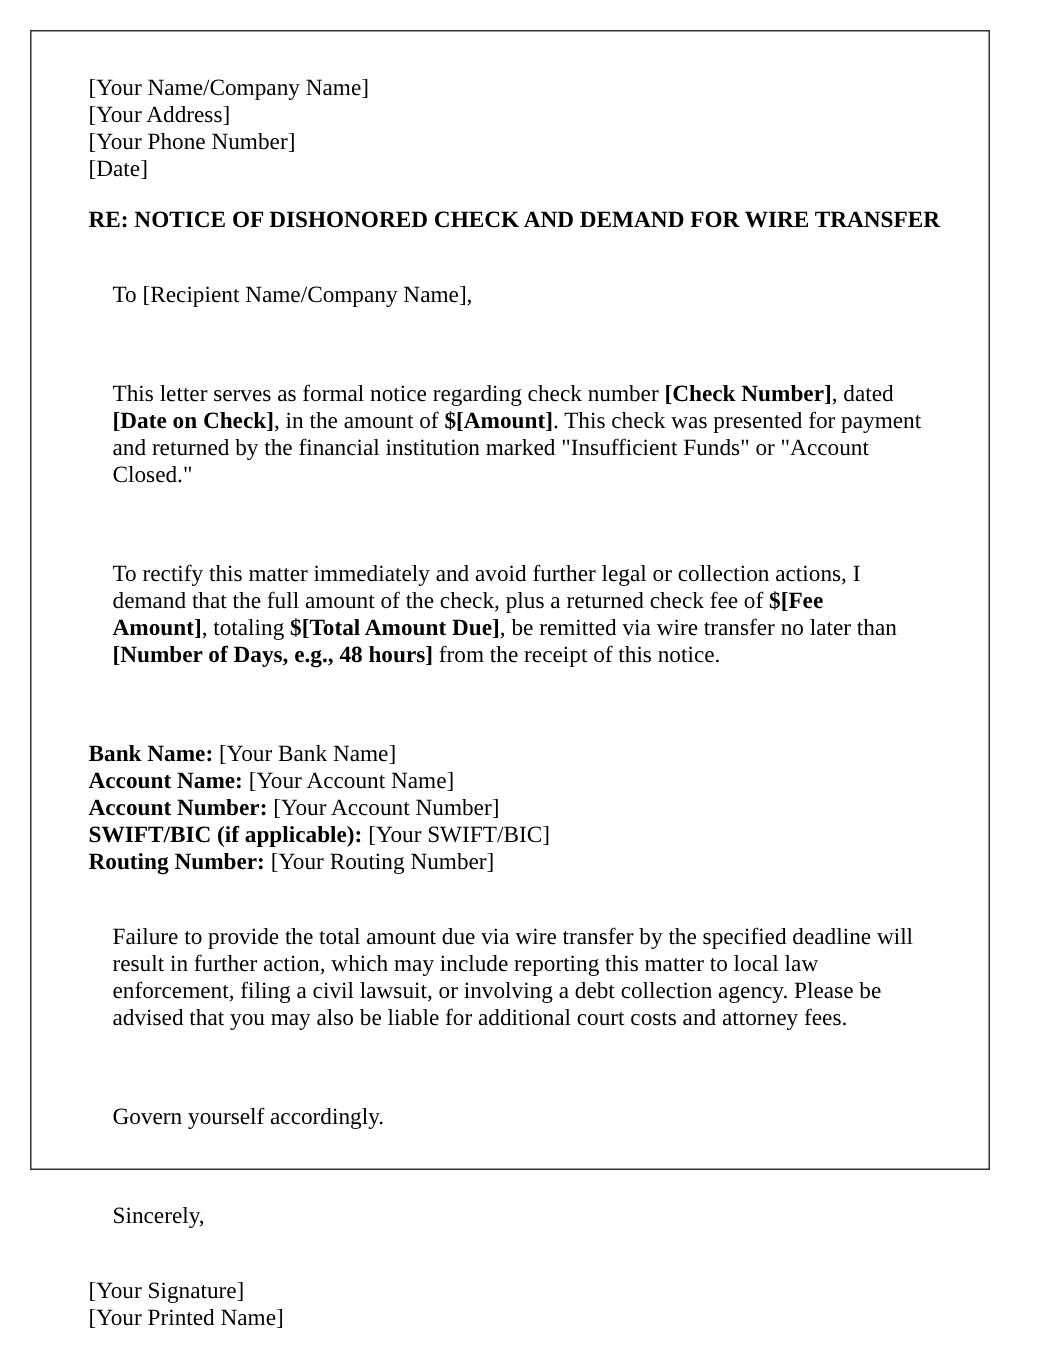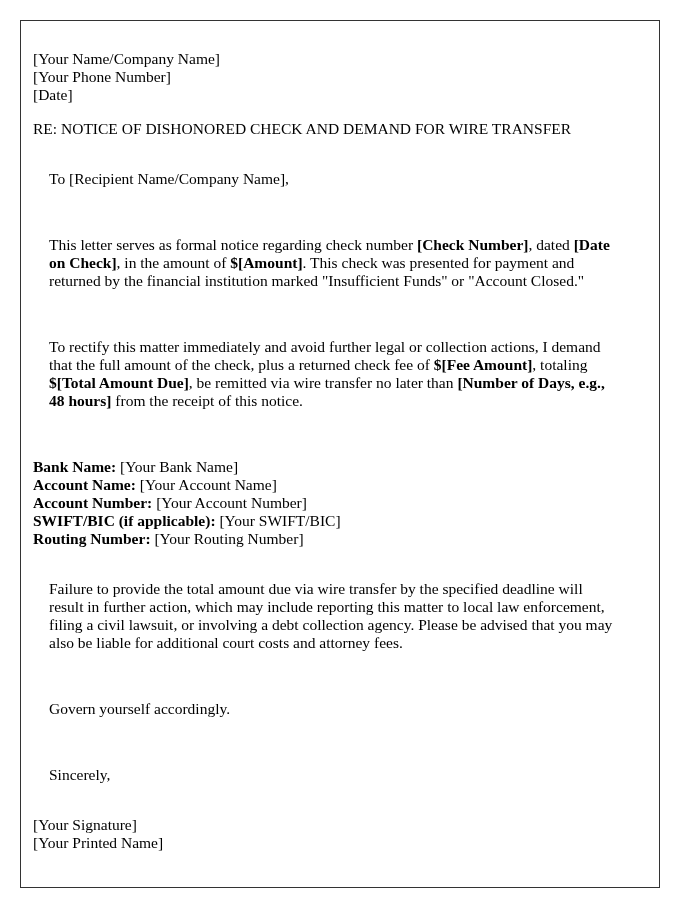--- a/index.html
+++ b/index.html
@@ -14,42 +14,43 @@
       font-family: "Liberation Serif", "DejaVu Serif", serif;
       color: #000000;
       font-size: 15.5px;
       line-height: 18px;
     }
     .letter {
       position: absolute;
       left: 20px;
       top: 20px;
       width: 640px;
-      height: 868px;
+      height: 760px;
       border: 1px solid #333333;
       box-sizing: border-box;
-      padding: 29px 28px 0 12px;
+      padding: 29px 28px 0 38px;
     }
     .block { margin: 0; }
     .line { display: block; }
     .gap { height: 16px; }
     .subject {
-      font-weight: normal;
+      font-weight: bold;
       margin: 0;
     }
     p { margin: 16px; }
     b { font-weight: bold; }
   </style>
 </head>
 <body>
 
 <div class="letter">
 
   <div class="block">
     <span class="line">[Your Name/Company Name]</span>
+    <span class="line">[Your Address]</span>
     <span class="line">[Your Phone Number]</span>
     <span class="line">[Date]</span>
   </div>
 
   <div class="gap"></div>
 
   <p class="subject">RE: NOTICE OF DISHONORED CHECK AND DEMAND FOR WIRE TRANSFER</p>
 
   <div class="gap"></div>
 

